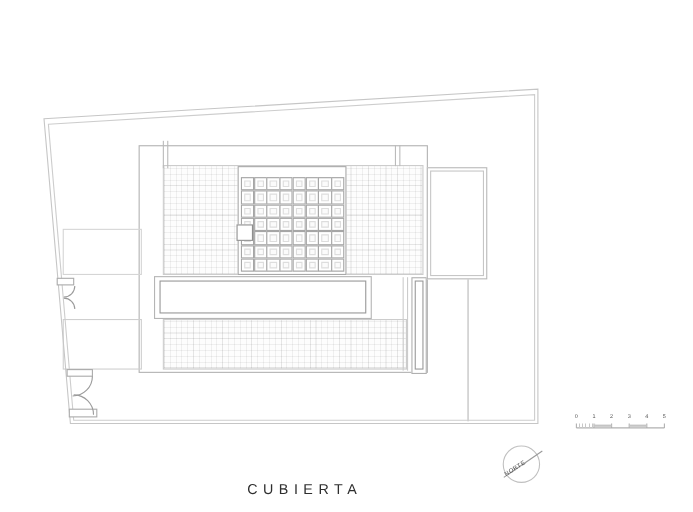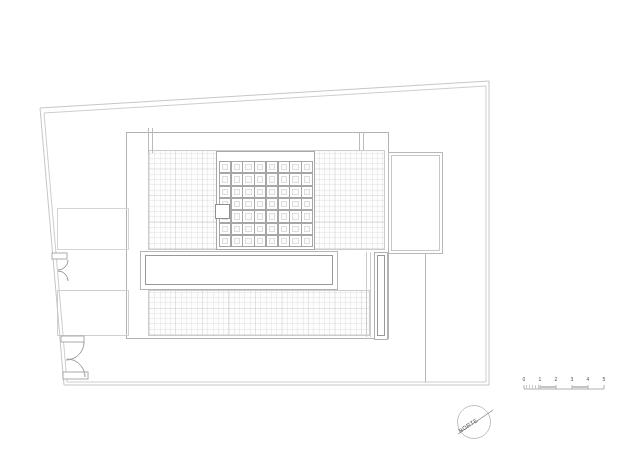--- a/index.html
+++ b/index.html
@@ -170,14 +170,15 @@
   <span class="scale-num" style="left:519px;">0</span>
   <span class="scale-num" style="left:535px;">1</span>
   <span class="scale-num" style="left:551px;">2</span>
   <span class="scale-num" style="left:567px;">3</span>
   <span class="scale-num" style="left:583px;">4</span>
   <span class="scale-num" style="left:599px;">5</span>
   <div class="abs" id="scale-stripes"></div>
   <div class="scale-bar-seg" style="left:540px;"></div>
   <div class="scale-bar-seg" style="left:572px;"></div>
 
+  <div class="abs" id="plan-title">CUBIERTA</div>
 
 </div>
 
 </body></html>

